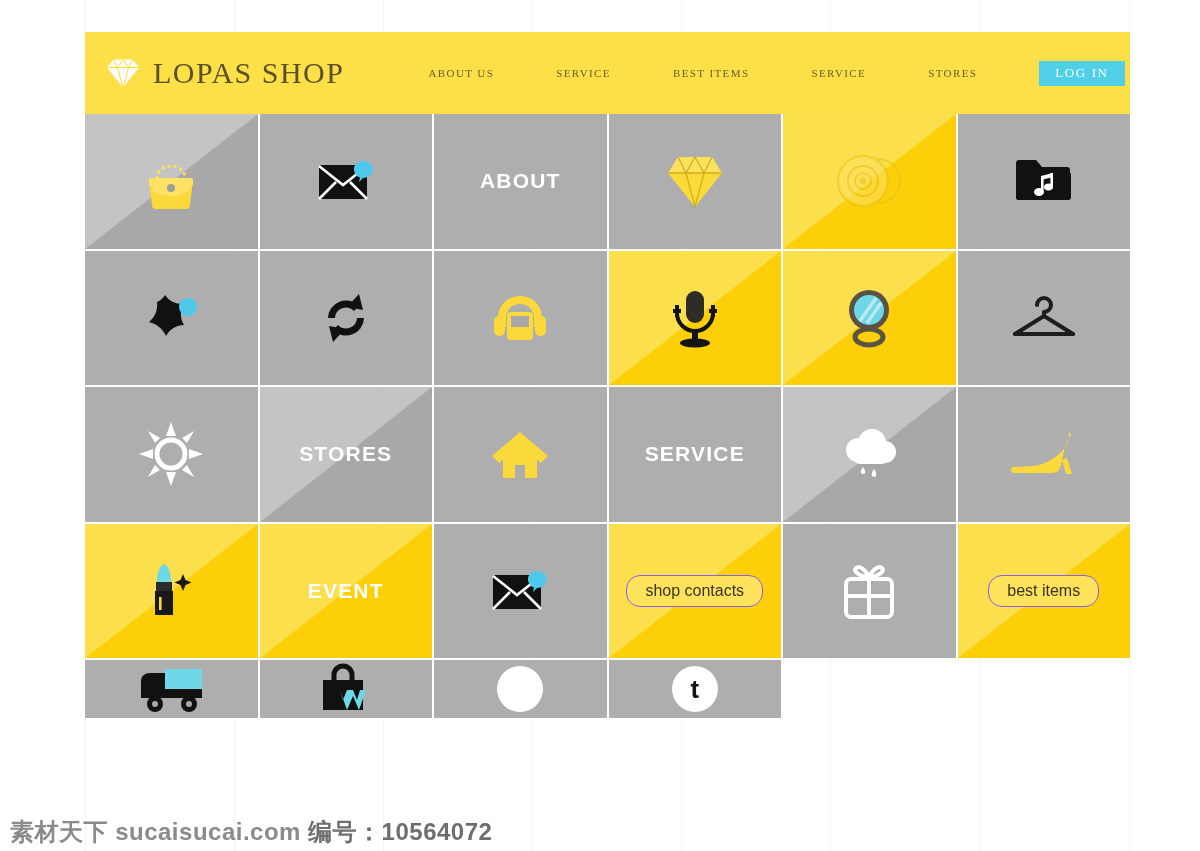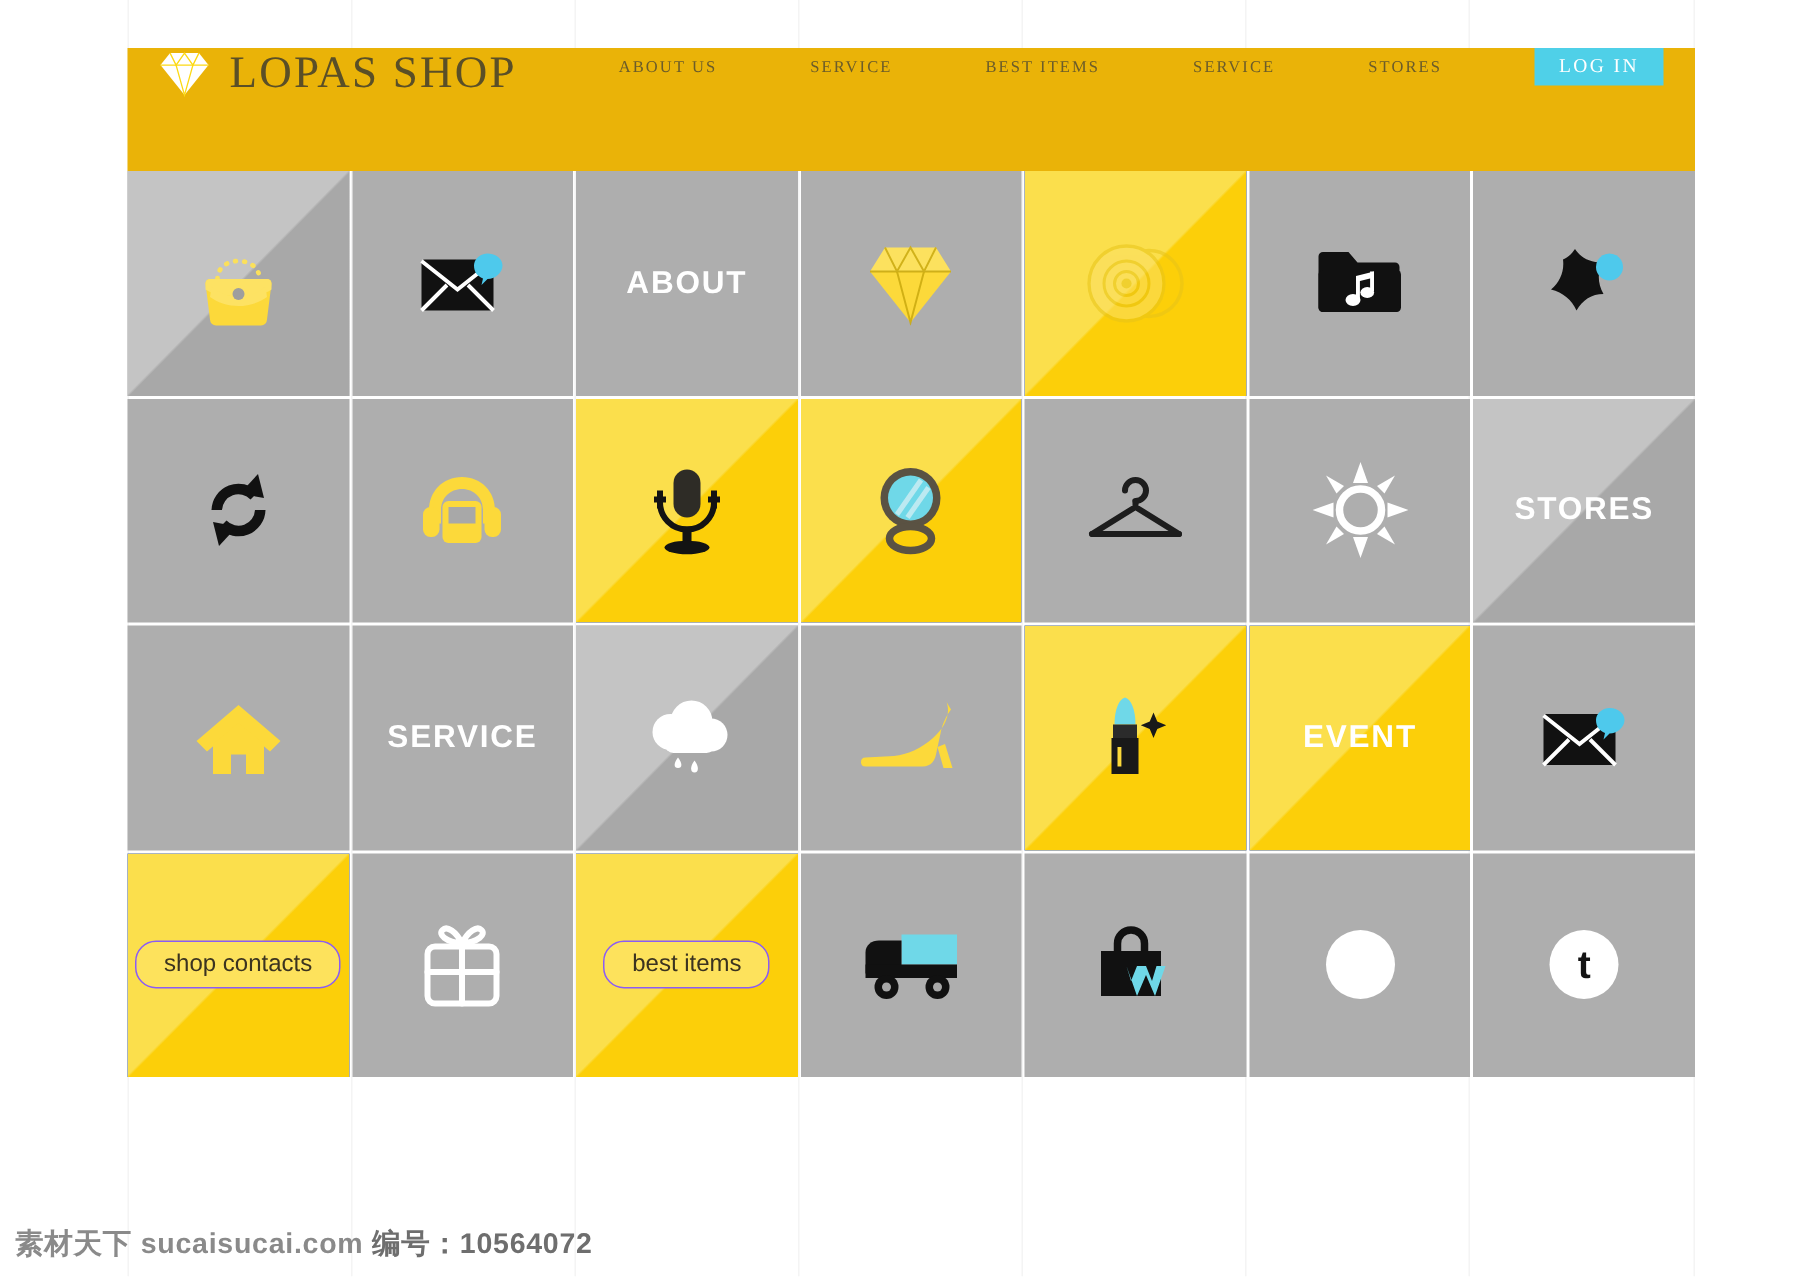--- a/index.html
+++ b/index.html
@@ -13,22 +13,22 @@
 
   
   .guides { position: absolute; inset: 0; pointer-events: none; }
   .guides i {
     position: absolute; top: 0; bottom: 0; width: 1px; background: #f4f4f4;
   }
 
   
   .navbar {
     position: absolute; left: 85px; top: 32px; width: 1045px; height: 82px;
-    background: #eab308;
-    display: flex; align-items: flex-start;
+    background: #fde047;
+    display: flex; align-items: center; gap: 16px;
   }
   .brand { display: flex; align-items: center; margin-left: 18px; }
   .brand-diamond { width: 40px; height: 32px; margin-right: 10px; }
   .brand-name {
     font-family: "Liberation Serif", serif;
     font-size: 30px; letter-spacing: 1.5px; color: #5a4f27;
     white-space: nowrap;
   }
   .navlinks { display: flex; align-items: center; margin-left: 68px; }
   .navlink {
@@ -41,38 +41,38 @@
     font-family: "Liberation Serif", serif;
     font-size: 13px; letter-spacing: 1.6px;
     padding: 4px 16px 5px; white-space: nowrap; cursor: pointer;
   }
 
   
   .grid {
     position: absolute; left: 85px; top: 114px;
     width: 1045px; height: 604px;
     display: grid;
-    grid-template-columns: repeat(7, 1fr);
+    grid-template-columns: repeat(6, 1fr);
     grid-template-rows: repeat(4, 1fr);
     gap: 2px;
   }
   .tile {
     position: relative; overflow: hidden;
     display: flex; align-items: center; justify-content: center;
   }
   
   .tile.split::before {
     content: ""; position: absolute; inset: 0; z-index: 0;
   }
   .tile.gray { background: #aeaeae; }
   .tile.gray.split::before {
     background: linear-gradient(to bottom right,
       #c4c4c4 0%, #c4c4c4 49.6%, #a8a8a8 50.4%, #a8a8a8 100%);
   }
-  .tile.yellow { background: #1d4ed8; }
+  .tile.yellow { background: #0c4a6e; }
   .tile.yellow.split::before {
     background: linear-gradient(to bottom right,
       #fbdf4c 0%, #fbdf4c 49.6%, #fccf09 50.4%, #fccf09 100%);
   }
   .tile-inner { position: relative; z-index: 2; display: flex;
     align-items: center; justify-content: center; width: 100%; height: 100%; }
 
   .tile-word {
     font-size: 21px; font-weight: bold; color: #ffffff;
     letter-spacing: 1.2px; white-space: nowrap;
@@ -97,21 +97,21 @@
   .circle-social .f {
     color: #141414; font-size: 26px; font-weight: bold; line-height: 1;
   }
 
   
   .footer { position: absolute; left: 0; top: 720px; width: 1200px; height: 131px; }
 
   
   .watermark {
     position: absolute; left: 10px; top: 816px;
-    font-size: 19px; font-weight: bold; color: #8a8a8a;
+    font-size: 24px; font-weight: bold; color: #8a8a8a;
     white-space: nowrap; letter-spacing: 0.5px;
   }
   .watermark .num { color: #6e6e6e; }
 </style>
 </head>
 <body>
 
 <div class="page">
 
   <div class="guides">

